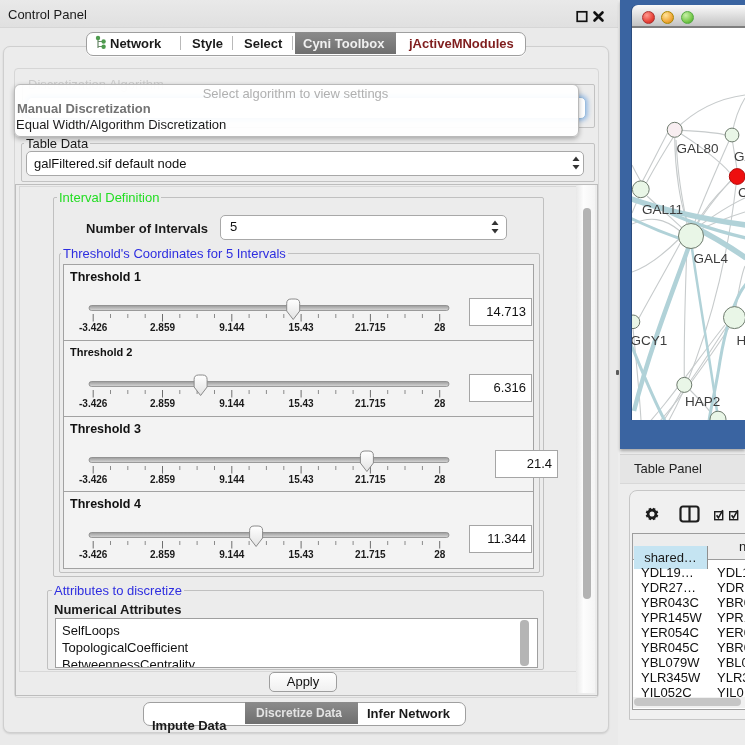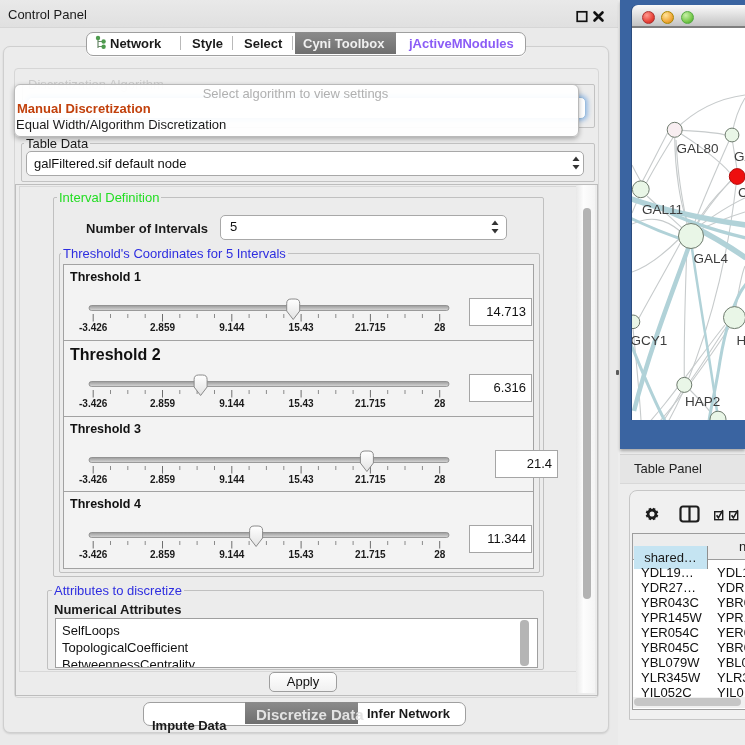--- a/index.html
+++ b/index.html
@@ -32,21 +32,21 @@
 <svg class="abs" style="left:95px;top:35px;" width="13" height="16" viewBox="0 0 13 16">
   <path d="M3 3 V13 M3 6.5 H8 M3 11.5 H8" stroke="#6a8a6a" stroke-width="1.2" fill="none"></path>
   <circle cx="3" cy="3" r="2.2" fill="#4e9b4e"></circle>
     <circle cx="8.6" cy="6.5" r="2.2" fill="#4e9b4e"></circle>
     <circle cx="8.6" cy="11.8" r="2.2" fill="#4e9b4e"></circle>
 </svg>
 <div class="abs" style="left:110px;top:36px;font-size:13px;font-weight:600;color:#1a1a1a;">Network</div>
 <div class="abs" style="left:192px;top:36px;font-size:13px;font-weight:600;color:#1a1a1a;">Style</div>
 <div class="abs" style="left:244px;top:36px;font-size:13px;font-weight:600;color:#1a1a1a;">Select</div>
 <div class="abs" style="left:303px;top:36px;font-size:13px;font-weight:600;color:#f0f0f0;">Cyni Toolbox</div>
-<div class="abs" style="left:409px;top:36px;font-size:13px;font-weight:600;color:#8b5cf6;">jActiveMNodules</div>
+<div class="abs" style="left:409px;top:36px;font-size:13px;font-weight:600;color:#7f1d1d;">jActiveMNodules</div>
 
 <div class="abs" style="left:22px;top:84px;width:571px;height:42px;border:1px solid #c2c2c2;border-radius:2px;"></div>
 <div class="abs" style="left:26px;top:77px;font-size:13px;color:#cbcbcb;background:#ececec;padding:0 2px;">Discretization Algorithm</div>
 <div class="abs" style="left:27px;top:97px;width:557px;height:20px;background:#fff;border:1px solid #9bbdde;border-radius:5px;box-shadow:0 0 4px 2px rgba(110,165,225,0.65);"></div>
 
 <div class="abs" style="left:21px;top:143px;width:572px;height:37px;border:1px solid #c2c2c2;border-radius:2px;"></div>
 <div class="abs" style="left:24px;top:136px;font-size:13px;color:#1a1a1a;background:#ececec;padding:0 2px;">Table Data</div>
 <div class="abs" style="left:26px;top:151px;width:556px;height:23px;background:#fff;border:1px solid #a8a8a8;border-radius:5px;"></div>
 <div class="abs" style="left:34px;top:155.5px;font-size:13px;color:#111;">galFiltered.sif default node</div>
 <svg class="abs" style="left:570px;top:155px;" width="12" height="16" viewBox="0 0 12 16">
@@ -110,21 +110,21 @@
       <text x="98.5" y="66" font-size="10" font-weight="bold" fill="#1a1a1a" text-anchor="middle" font-family="Liberation Sans,sans-serif">2.859</text>
       <text x="167.8" y="66" font-size="10" font-weight="bold" fill="#1a1a1a" text-anchor="middle" font-family="Liberation Sans,sans-serif">9.144</text>
       <text x="237.1" y="66" font-size="10" font-weight="bold" fill="#1a1a1a" text-anchor="middle" font-family="Liberation Sans,sans-serif">15.43</text>
       <text x="306.4" y="66" font-size="10" font-weight="bold" fill="#1a1a1a" text-anchor="middle" font-family="Liberation Sans,sans-serif">21.715</text>
       <text x="375.7" y="66" font-size="10" font-weight="bold" fill="#1a1a1a" text-anchor="middle" font-family="Liberation Sans,sans-serif">28</text>
     <path d="M 222.7 38.5 q 0 -4.5 4.5 -4.5 h 4 q 4.5 0 4.5 4.5 v 7.5 l -6.5 8.5 l -6.5 -8.5 z" fill="url(#thumbg)" stroke="#8a8a8a" stroke-width="1"></path>
   </svg>
   <div style="position:absolute;left:405px;top:33px;width:56px;height:26px;background:#fff;border:1px solid #a5a5a5;font-size:13px;color:#111;text-align:right;line-height:26px;padding-right:5px;">14.713</div>
 </div>
 <div class="abs" style="left:63px;top:339.8px;width:469px;height:75.5px;background:#f3f3f3;border:1px solid #a2a2a2;">
-  <div style="position:absolute;left:6px;top:5px;font-size:16px;font-weight:bold;color:#111;">Threshold 2</div>
+  <div style="position:absolute;left:6px;top:5px;font-size:11px;font-weight:bold;color:#111;">Threshold 2</div>
   <svg style="position:absolute;left:0;top:0;" width="469" height="75.5" viewBox="0 0 469 75.5">
     <defs>
         <linearGradient id="tg2" x1="0" y1="0" x2="0" y2="1">
       <stop offset="0" stop-color="#9a9a9a"></stop>
           <stop offset="1" stop-color="#d9d9d9"></stop>
         </linearGradient>
       <linearGradient id="thumbg" x1="0" y1="0" x2="0" y2="1">
       <stop offset="0" stop-color="#ffffff"></stop>
           <stop offset="1" stop-color="#e2e2e2"></stop>
         </linearGradient>
@@ -263,26 +263,26 @@
 </div>
 
 <div class="abs" style="left:269px;top:672px;width:66px;height:18px;background:linear-gradient(#ffffff,#f0f0f0);border:1px solid #9e9e9e;border-radius:5px;text-align:center;font-size:13px;color:#111;line-height:17px;">Apply</div>
 
 <div class="abs" style="left:576px;top:185px;width:19px;height:508px;background:linear-gradient(90deg,#e8e8e8,#fdfdfd 40%,#f4f4f4);"></div>
 <div class="abs" style="left:583px;top:208px;width:8px;height:391px;background:#b3b3b3;border-radius:4px;"></div>
 
 <div class="abs" style="left:143px;top:702px;width:321px;height:22px;background:#fff;border:1px solid #9f9f9f;border-radius:7px;"></div>
 <div class="abs" style="left:245px;top:702px;width:113px;height:22px;background:linear-gradient(#8b8b8b,#6f6f6f);"></div>
 <div class="abs" style="left:152px;top:706px;font-size:13px;font-weight:600;color:#1a1a1a;margin-top:12px;">Impute Data</div>
-<div class="abs" style="left:256px;top:706px;font-size:15px;font-weight:600;color:#e3e3e3;">Discretize Data</div>
+<div class="abs" style="left:256px;top:706px;font-size:12px;font-weight:600;color:#e3e3e3;">Discretize Data</div>
 <div class="abs" style="left:367px;top:706px;font-size:13px;font-weight:600;color:#1a1a1a;">Infer Network</div>
 
 <div class="abs" style="left:14px;top:84px;width:563px;height:51px;background:rgba(255,255,255,0.94);border:1px solid #b9b9b9;border-radius:6px;box-shadow:0 2px 5px rgba(0,0,0,0.3);"></div>
 <div class="abs" style="left:14px;top:86px;width:563px;text-align:center;font-size:13px;color:#b0b0b0;">Select algorithm to view settings</div>
-<div class="abs" style="left:17px;top:101px;font-size:13px;font-weight:bold;color:#c2410c;">Manual Discretization</div>
+<div class="abs" style="left:17px;top:101px;font-size:13px;font-weight:bold;color:#737373;">Manual Discretization</div>
 <div class="abs" style="left:16px;top:117px;font-size:13px;color:#1a1a1a;">Equal Width/Algorithm Discretization</div>
 
 <div class="abs" style="left:620px;top:0;width:125px;height:449px;background:#3a64a1;box-shadow:0 2px 3px rgba(0,0,0,0.3);"></div>
 
 <div class="abs" style="left:632px;top:5px;width:113px;height:21px;background:linear-gradient(#fafafa,#c3c3c3);border-radius:6px 0 0 0;border-bottom:2px solid #7e7e7e;box-shadow:-1px 0 0 #2c4c7e;"></div>
 <div class="abs" style="left:641.5px;top:11px;width:11px;height:11px;border-radius:50%;background:radial-gradient(circle at 35% 30%,#ff9a90,#e8443a 60%,#c02015);border:0.5px solid #a33;"></div>
 <div class="abs" style="left:661px;top:11px;width:11px;height:11px;border-radius:50%;background:radial-gradient(circle at 35% 30%,#ffe49a,#f0a83a 60%,#cc8010);border:0.5px solid #a80;"></div>
 <div class="abs" style="left:680.5px;top:11px;width:11px;height:11px;border-radius:50%;background:radial-gradient(circle at 35% 30%,#c8f0a8,#78c94d 60%,#3f9a20);border:0.5px solid #5a4;"></div>
 
 <svg class="abs" style="left:632px;top:28px;background:#fff;box-shadow:-1px 0 0 #2c4c7e;" width="113" height="392" viewBox="0 0 113 392">

